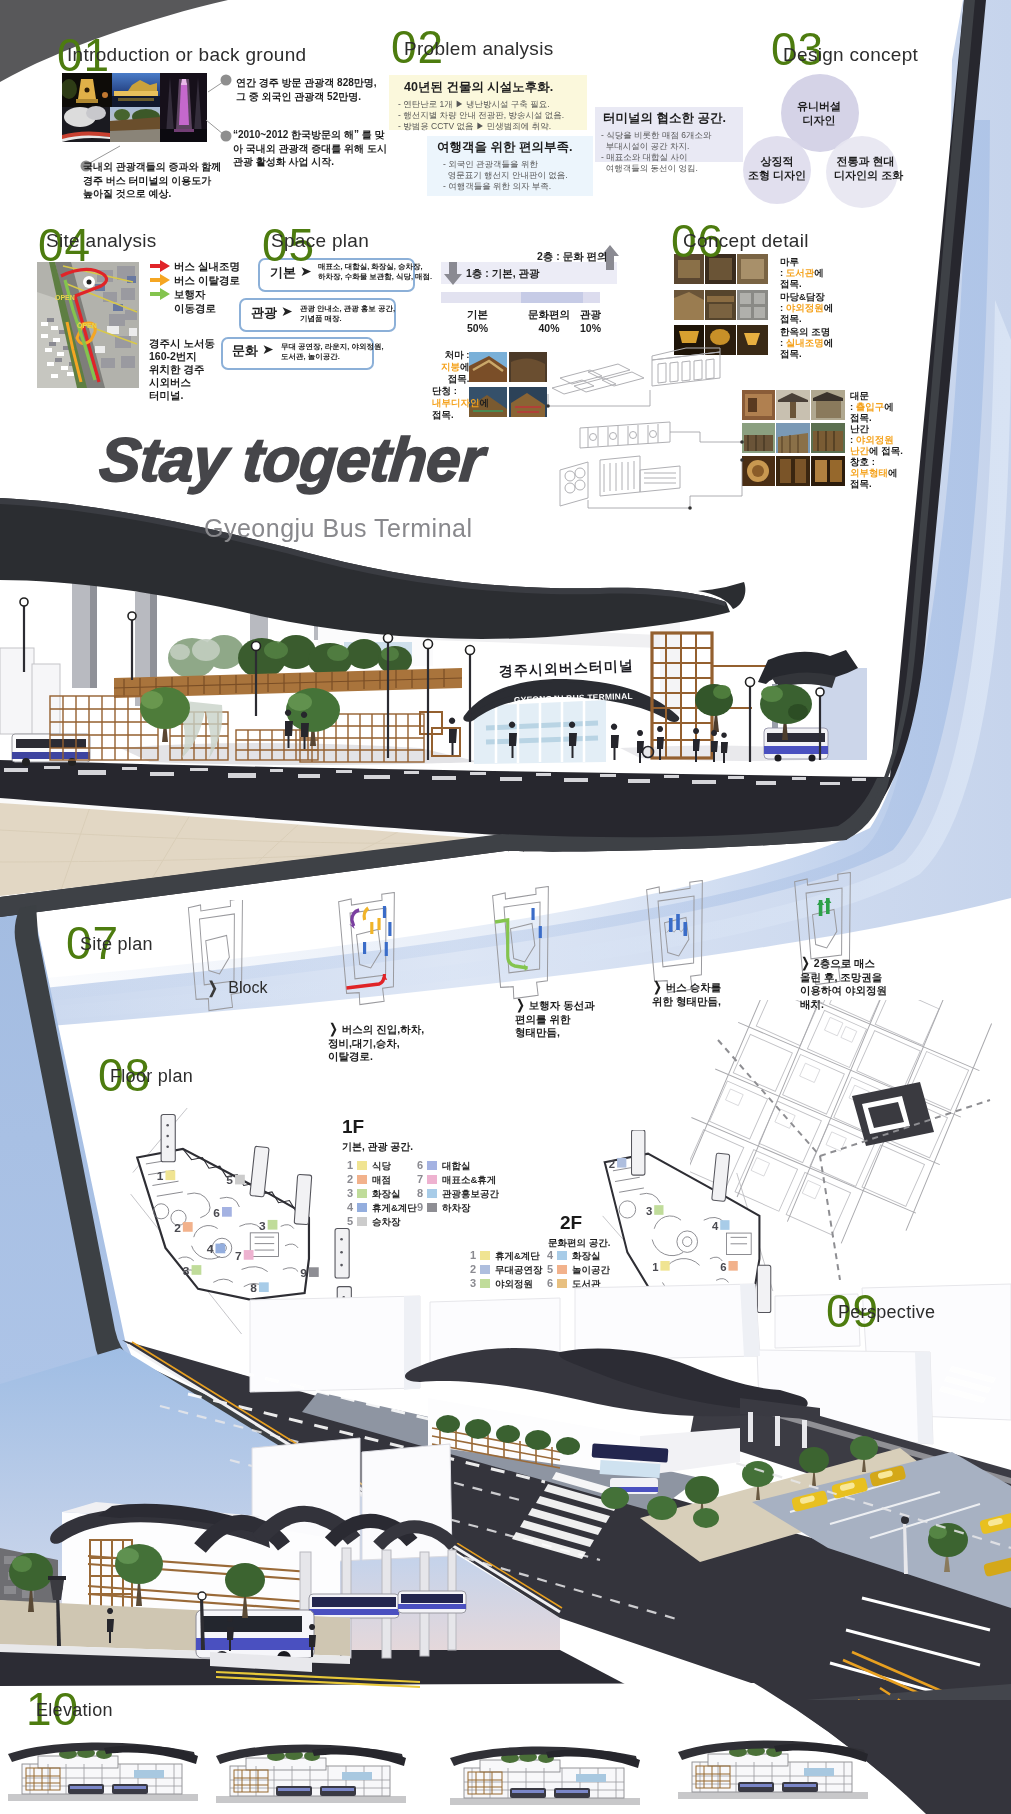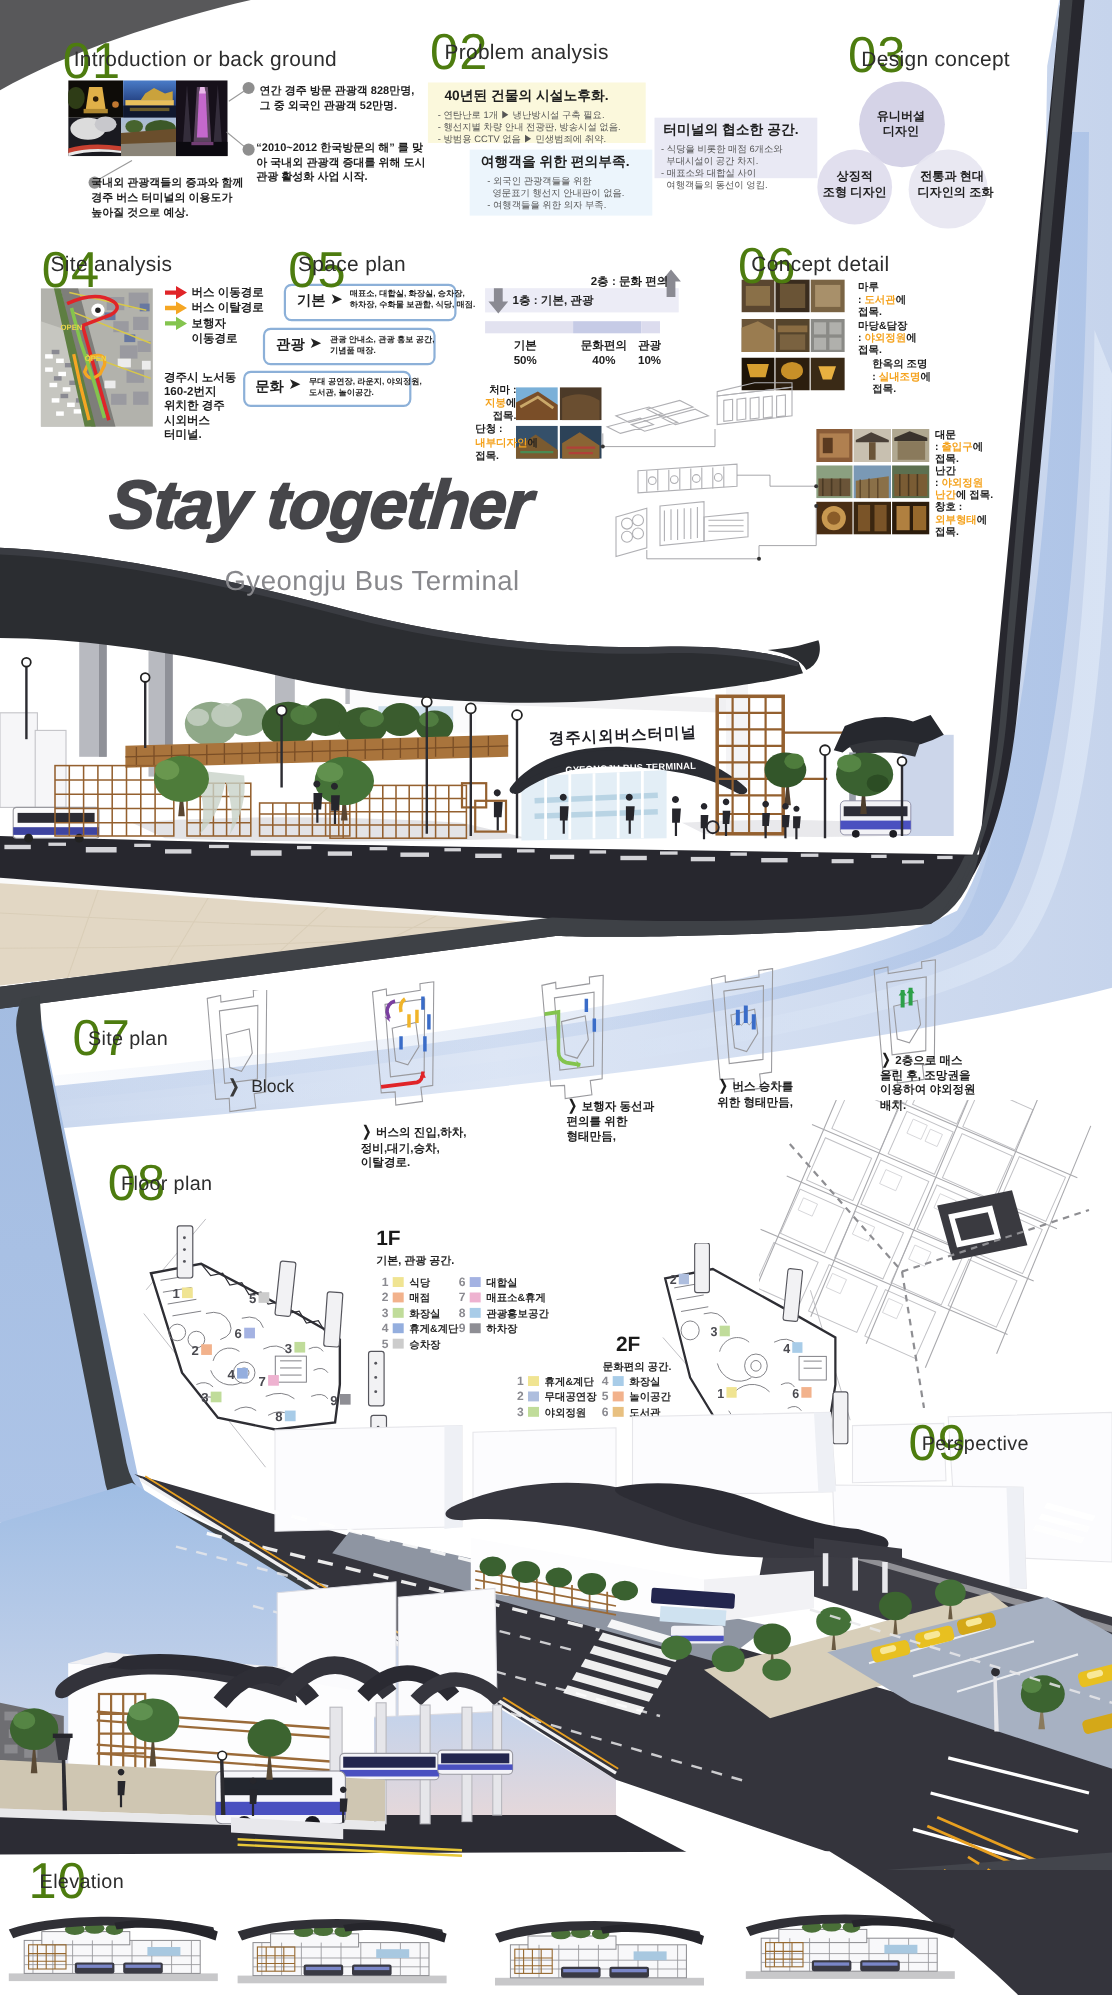--- a/index.html
+++ b/index.html
@@ -473,21 +473,21 @@
       <circle cx="52" cy="20" r="2.5" fill="#222"></circle>
   <text x="18" y="38" font-size="7" font-weight="700" fill="#e8d44a">OPEN</text>
   <text x="40" y="66" font-size="7" font-weight="700" fill="#e8d44a">OPEN</text>
 </svg>
 
 <svg class="abs" style="left:148px;top:258px;" width="60" height="52" viewBox="0 0 60 52">
   <path d="M2,6 H12 V2 L22,8 L12,14 V10 H2 Z" fill="#e02428"></path>
   <path d="M2,20 H12 V16 L22,22 L12,28 V24 H2 Z" fill="#f5a623"></path>
   <path d="M2,34 H12 V30 L22,36 L12,42 V38 H2 Z" fill="#84c44e"></path>
 </svg>
-<div class="kt" style="left:174px;top:260px;">버스 이동경로</div>
+<div class="kt" style="left:174px;top:260px;">버스 실내조명</div>
 <div class="kt" style="left:174px;top:274px;">버스 이탈경로</div>
 <div class="kt" style="left:174px;top:288px;">보행자<br>이동경로</div>
 
 <div class="kt" style="left:149px;top:337px;line-height:13px;">경주시 노서동<br>160-2번지<br>위치한 경주<br>시외버스<br>터미널.</div>
 
 <div class="abs" style="left:258px;top:258px;width:153px;height:30px;border:2px solid #8cb0d8;border-radius:7px;background:#fff;"></div>
 <div class="kt" style="left:270px;top:266px;font-size:13px;">기본</div>
 <div class="abs" style="left:300px;top:263px;color:#222;font-size:14px;">➤</div>
 <div class="abs" style="left:318px;top:262px;color:#222;font-weight:700;font-size:7.5px;line-height:10px;">매표소, 대합실, 화장실, 승차장,<br>하차장, 수화물 보관함, 식당, 매점.</div>
 
@@ -565,21 +565,21 @@
 <div class="kt" style="left:780px;top:291px;font-size:9.5px;line-height:11px;">마당&amp;담장<br>: <span class="or">야외정원</span>에<br>접목.</div>
 
 <svg class="abs" style="left:674px;top:325px;" width="94" height="30" viewBox="0 0 94 30">
   <rect x="0" y="0" width="30" height="30" fill="#1e1408"></rect>
       <path d="M5,6 L25,6 L22,18 L8,18 Z" fill="#d8a030"></path>
   <rect x="31" y="0" width="31" height="30" fill="#2c1e0e"></rect>
       <ellipse cx="46" cy="12" rx="10" ry="8" fill="#c89028"></ellipse>
   <rect x="63" y="0" width="31" height="30" fill="#3a2a16"></rect>
       <path d="M70,8 L86,8 L82,20 L74,20 Z" fill="#e8b040"></path>
 </svg>
-<div class="kt" style="left:780px;top:326px;font-size:9.5px;line-height:11px;margin-left:13px;">한옥의 조명<br>: <span class="or">실내조명</span>에<br>접목.</div>
+<div class="kt" style="left:780px;top:326px;font-size:9.5px;line-height:11px;">한옥의 조명<br>: <span class="or">실내조명</span>에<br>접목.</div>
 
 <svg class="abs" style="left:742px;top:390px;" width="103" height="30" viewBox="0 0 103 30">
   <rect x="0" y="0" width="33" height="30" fill="#8a5c38"></rect>
       <rect x="3" y="4" width="27" height="22" fill="#b08050"></rect>
       <rect x="6" y="8" width="9" height="14" fill="#5a3a20"></rect>
   <rect x="34" y="0" width="34" height="30" fill="#c8c0b0"></rect>
       <path d="M36,10 L50,3 L66,10 L66,12 L36,12 Z" fill="#4a4038"></path>
       <rect x="48" y="12" width="6" height="16" fill="#6a5438"></rect>
   <rect x="69" y="0" width="34" height="30" fill="#b0a890"></rect>
       <path d="M71,8 L85,2 L101,8 L101,11 L71,11 Z" fill="#3a332c"></path>

